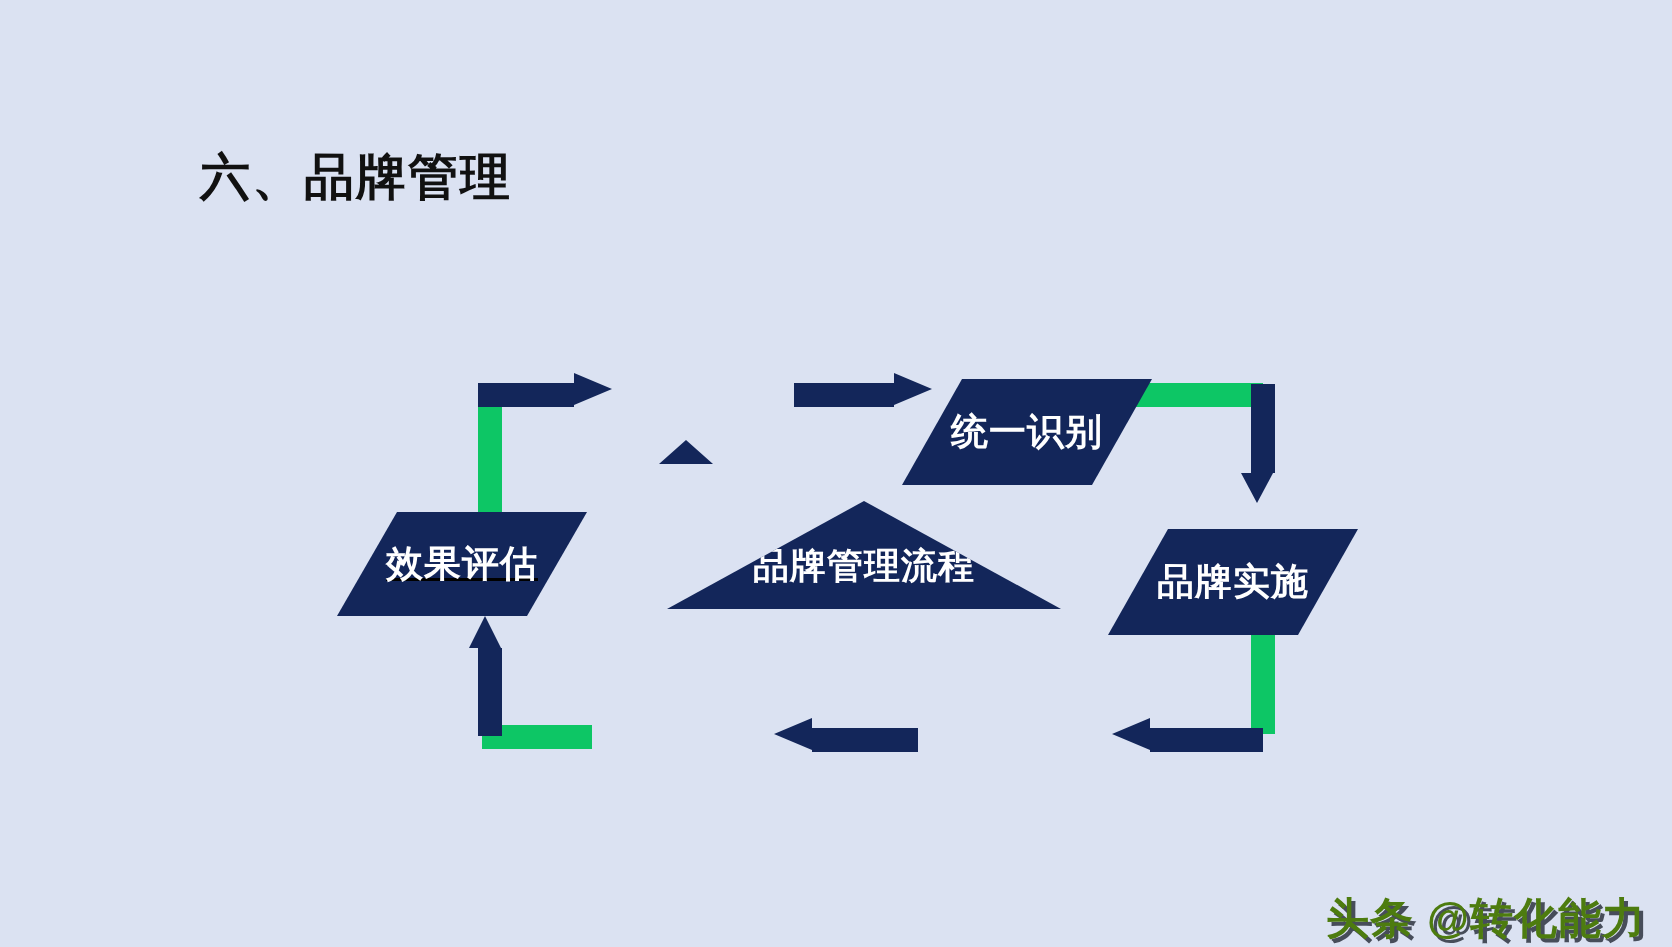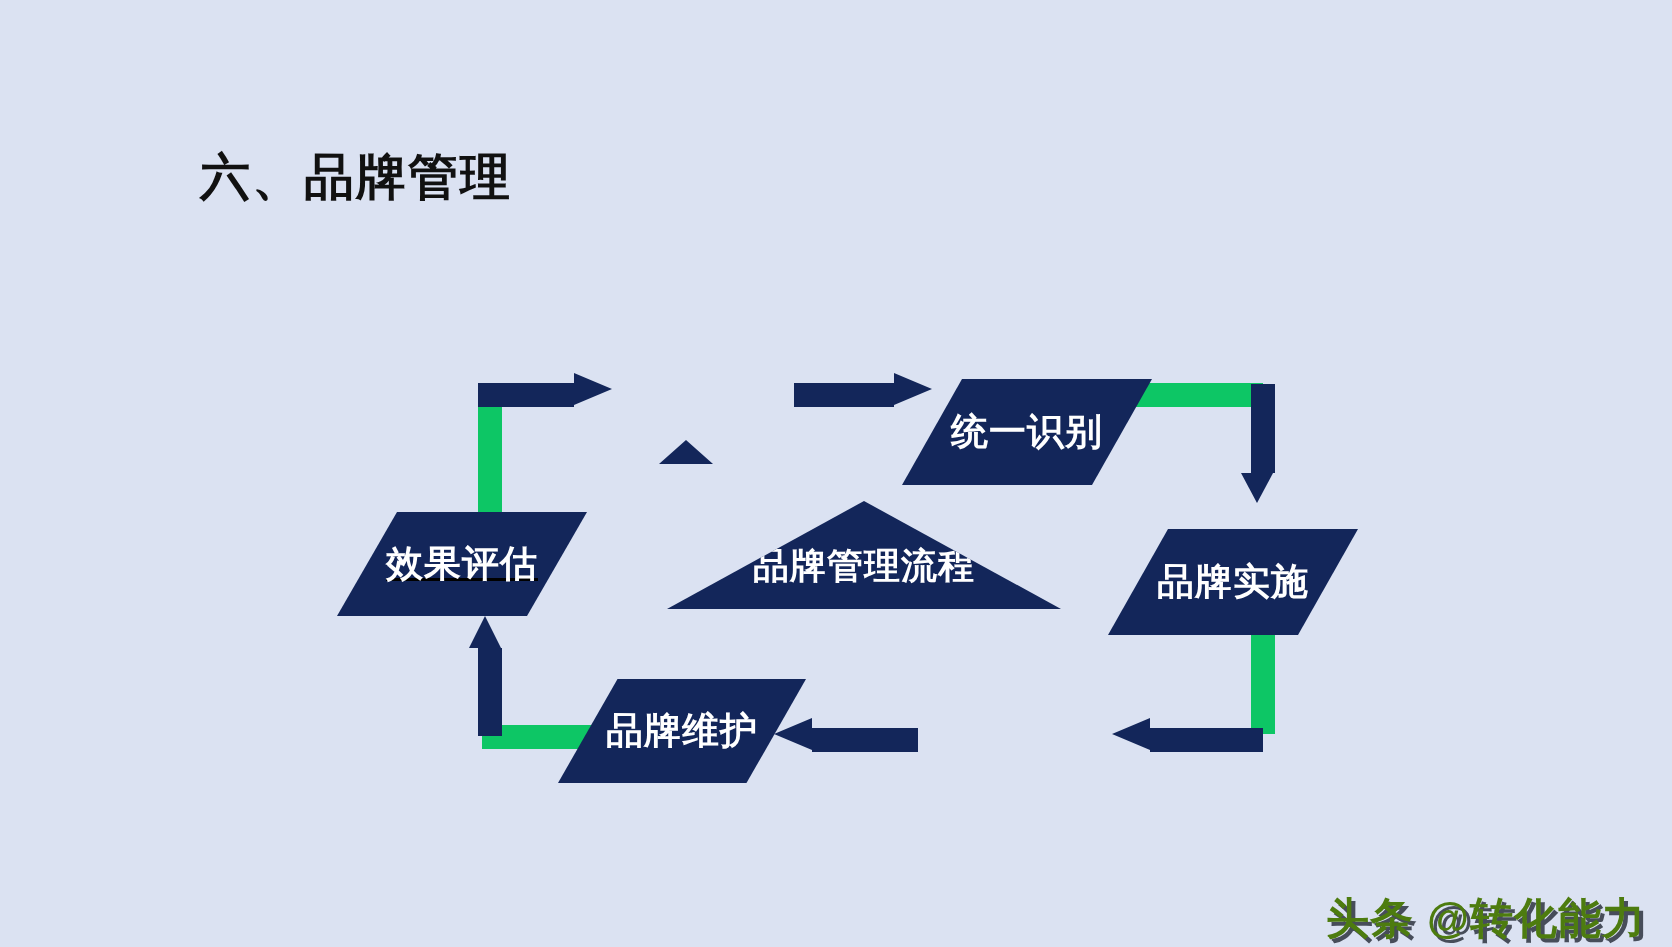--- a/index.html
+++ b/index.html
@@ -118,23 +118,20 @@
 
   <div class="seg" id="a6-shaft"></div>
   <div class="head up" id="a6-head"></div>
 
   <div class="pnode" id="n-identity">
     <span class="lbl">统一识别</span>
   </div>
   <div class="pnode" id="n-implement">
     <span class="lbl">品牌实施</span>
   </div>
-  <div class="pnode" id="n-maintain">
-    <span class="lbl">品牌维护</span>
-  </div>
   <div class="pnode" id="n-evaluate">
     <span class="lbl">效果评估</span>
   </div>
 
   <div class="mini-tri"></div>
   <div class="center-tri">
     <span class="lbl">品牌管理流程</span>
   </div>
 
   <div class="watermark">头条 @转化能力</div>

